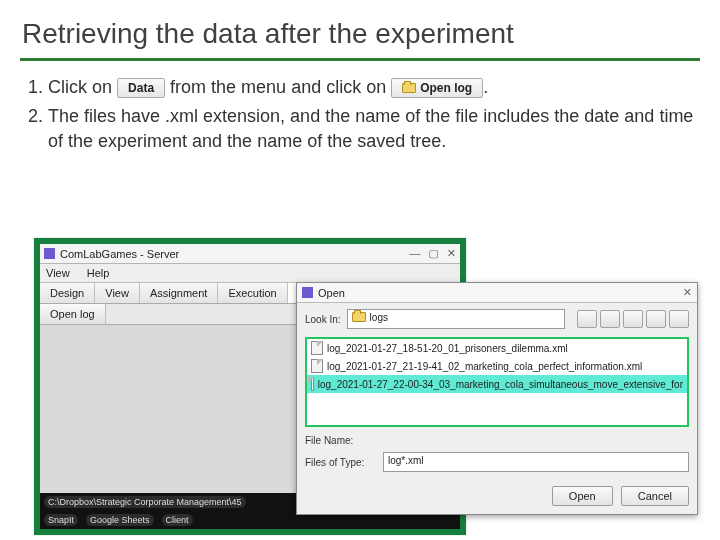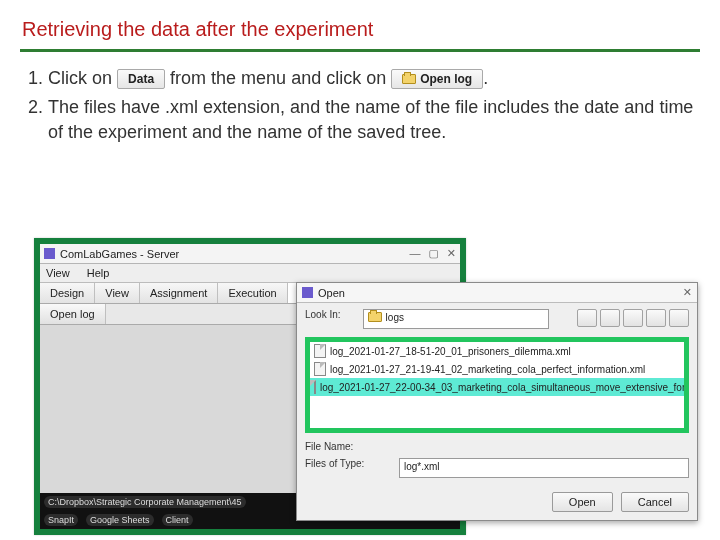--- a/index.html
+++ b/index.html
@@ -1,17 +1,17 @@
 <!DOCTYPE html>
 <html><head>
 <meta charset="utf-8">
 <style>
   html,body{margin:0;padding:0;width:720px;height:540px;background:#fff;font-family:Verdana,Arial,sans-serif;color:#333;overflow:hidden}
   .slide{width:720px;height:540px;position:relative;box-sizing:border-box;padding:14px 20px 10px 20px}
-  .title{font-size:20px;color:#b91c1c;margin:4px 0 8px 2px}
+  .title{font-size:28px;color:#404040;margin:4px 0 8px 2px}
   .title-underline{height:3px;width:100%;background:#2e7d32;margin-bottom:14px}
   .body-text{font-size:18px;line-height:1.4;margin-left:0}
   ol.body-text{padding-left:28px;margin-top:0}
   ol.body-text li{margin-bottom:4px}
   .inline-btn{display:inline-block;vertical-align:middle;background:linear-gradient(#fafafa,#e6e6e6);border:1px solid #a9a9a9;border-radius:2px;font:bold 12px Tahoma,Arial,sans-serif;padding:2px 10px;color:#222}
   .screenshot{position:absolute;left:34px;top:238px;width:640px;font:11px Tahoma,Arial,sans-serif;color:#222}
   .main-window{width:420px;border:6px solid #15803d;background:#dcdcdc;box-shadow:0 0 2px rgba(0,0,0,.2)}
   .titlebar{background:#f4f4f4;border-bottom:1px solid #b5b5b5;padding:3px 4px;display:flex;align-items:center}
   .app-icon{width:11px;height:11px;background:#6a5acd;margin-right:5px}
   .win-controls{margin-left:auto;display:flex;gap:8px;color:#666;font-size:11px}
@@ -20,27 +20,27 @@
   .tabs{display:flex;background:#e8e8e8;border-bottom:1px solid #aaa}
   .tab{padding:4px 10px;border-right:1px solid #bfbfbf;background:linear-gradient(#f7f7f7,#e3e3e3);font-size:11px}
   .tab.active{background:#fff}
   .sub-toolbar{display:flex;background:#e8e8e8;border-bottom:1px solid #aaa}
   .sub-btn{padding:4px 10px;border-right:1px solid #bfbfbf;background:linear-gradient(#f9f9f9,#e1e1e1);font-size:11px;white-space:nowrap}
   .main-body{height:168px;background:#d9d9d9}
   .taskbar{background:#111;color:#ddd;font-size:9px;padding:3px 4px;display:flex;gap:8px}
   .taskbar span{background:#2c2c2c;padding:1px 4px;border-radius:6px}
   .open-dialog{position:absolute;left:262px;top:44px;width:400px;background:#efefef;border:1px solid #8a8a8a;box-shadow:0 2px 6px rgba(0,0,0,.35)}
   .dlg-title{background:#f6f6f6;border-bottom:1px solid #bcbcbc;padding:3px 5px;display:flex;align-items:center}
-  .dlg-row{display:flex;padding:6px 8px;gap:22px}
+  .dlg-row{display:flex;align-items:center;padding:6px 8px;gap:6px}
   .dlg-label{font-size:10px;color:#333;white-space:nowrap}
   .field{flex:1;background:#fff;border:1px solid #9a9a9a;padding:2px 4px;font-size:10px;height:14px;overflow:hidden;white-space:nowrap}
   .dropdown{width:120px}
   .nav-icons{display:flex;gap:3px;margin-left:6px}
   .nav-icons .ic{width:18px;height:16px;background:linear-gradient(#fafafa,#e2e2e2);border:1px solid #a2a2a2;border-radius:2px;position:relative}
-  .file-list{margin:2px 8px;background:#fff;border:5px solid #22c55e;height:86px;overflow:hidden}
+  .file-list{margin:2px 8px;background:#fff;border:2px solid #22c55e;height:86px;overflow:hidden}
   .file-item{padding:2px 4px;font-size:10px;display:flex;align-items:center;gap:4px;white-space:nowrap}
   .file-item .fic{width:10px;height:12px;border:1px solid #888;background:#f4f4f4;position:relative}
   .file-item .fic::after{content:"";position:absolute;right:-1px;top:-1px;border:3px solid transparent;border-left-color:#bbb;border-top-color:#bbb}
   .file-item.sel{background:#5eead4}
   .dlg-buttons{display:flex;justify-content:flex-end;gap:8px;padding:8px}
   .dlg-btn{background:linear-gradient(#fafafa,#e4e4e4);border:1px solid #9a9a9a;border-radius:2px;padding:3px 16px;font-size:11px}
   .open-mini-icon{width:14px;height:10px;display:inline-block;position:relative;margin-right:4px;vertical-align:-1px}
   .open-mini-icon::before{content:"";position:absolute;inset:0;background:#f3d36b;border:1px solid #b38f1e;border-radius:1px}
   .open-mini-icon::after{content:"";position:absolute;left:2px;top:-2px;width:5px;height:3px;background:#f3d36b;border:1px solid #b38f1e;border-bottom:none;border-radius:1px 1px 0 0}
 </style>

